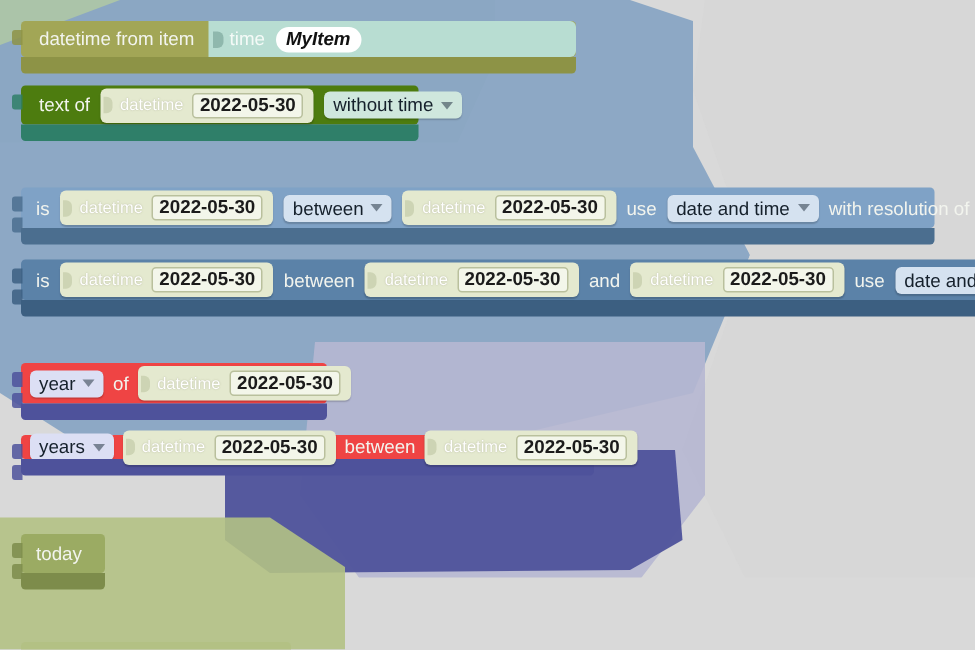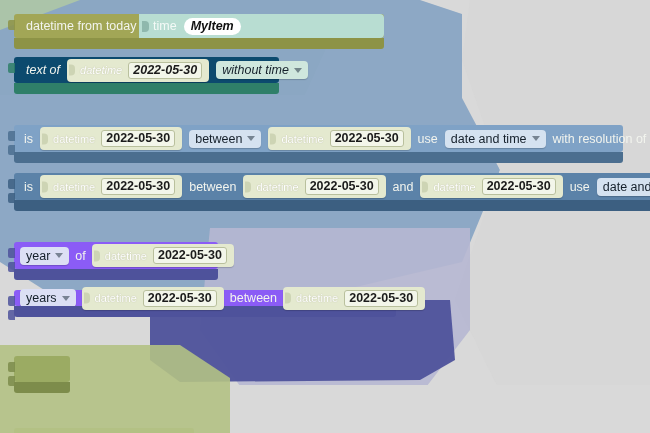--- a/index.html
+++ b/index.html
@@ -84,28 +84,28 @@
     box-shadow:0 1px 1px rgba(0,0,0,.18);
   }
   .dd .car{
     width:0;height:0;border-left:4px solid transparent;border-right:4px solid transparent;
     border-top:5px solid rgba(40,55,70,.55);
   }
 
   
   .c-olive   {background:#a2a656;}
   .c-olive-d {background:#8d9346;}
-  .c-teal    {background:#0c4a6e;font-style:italic;}
+  .c-teal    {background:#4d7c0f;}
   .c-teal-d  {background:#2f7f69;}
   .c-teal-l  {background:#b8ddd2;}
   .c-blue    {background:#7fa2c6;}
   .c-blue-d  {background:#4b6e8f;}
   .c-blue2   {background:#5b82a8;}
   .c-blue2-d {background:#3c5f81;}
-  .c-indigo  {background:#8b5cf6;}
+  .c-indigo  {background:#ef4444;}
   .c-indigo-d{background:#4e529b;}
   .c-green   {background:#9bab63;}
   .c-green-d {background:#7d8c4b;}
   .c-green-l {background:#b3c184;}
 
   .dd-mint{background:#cfe7dd;}
   .dd-ice {background:#d5e2f0;}
   .dd-lav {background:#dcdff4;}
 
   .lower{z-index:3;}
@@ -129,21 +129,21 @@
 
     <polygon points="0,385 650,385 650,433 0,433" fill="#d9d9d9"></polygon>
 
     <polygon points="0,345 180,345 230,378 230,433 0,433" fill="#b3c184" opacity="0.9"></polygon>
   </svg>
 
   <div class="block c-olive" style="left:14px;top:14px;height:24px;width:370px;">
     <div class="nub c-olive-d" style="left:-6px;"></div>
     <div class="ledge c-olive-d" style="width:370px;"></div>
     <div class="body">
-      <span class="lbl">datetime from today</span>
+      <span class="lbl">datetime from item</span>
     </div>
 
     <div class="block c-teal-l" style="left:125px;top:0;height:24px;width:245px;border-radius:0 4px 4px 0;">
       <div class="body" style="padding-left:14px;gap:7px;">
         <span class="plug" style="position:absolute;left:3px;top:7px;width:7px;height:11px;background:#8fb8ad;border-radius:0 4px 4px 0;"></span>
         <span style="color:#f4faf7;">time</span>
         <span class="field-white">MyItem</span>
       </div>
     </div>
   </div>
@@ -264,19 +264,22 @@
         <span class="k">datetime</span>
         <span class="field">2022-05-30</span>
       </span>
     </div>
   </div>
 
   <div class="block c-green lower" style="left:14px;top:356px;height:26px;width:56px;">
     <div class="nub c-green-d"></div>
     <div class="nub c-green-d nub2"></div>
     <div class="ledge c-green-d" style="width:56px;"></div>
+    <div class="body" style="padding-left:10px;">
+      <span class="lbl">today</span>
+    </div>
   </div>
 
 
   <div class="block c-green-l lower" style="left:14px;top:428px;height:14px;width:180px;overflow:hidden;">
   </div>
 
 </div>
 
 </body></html>

